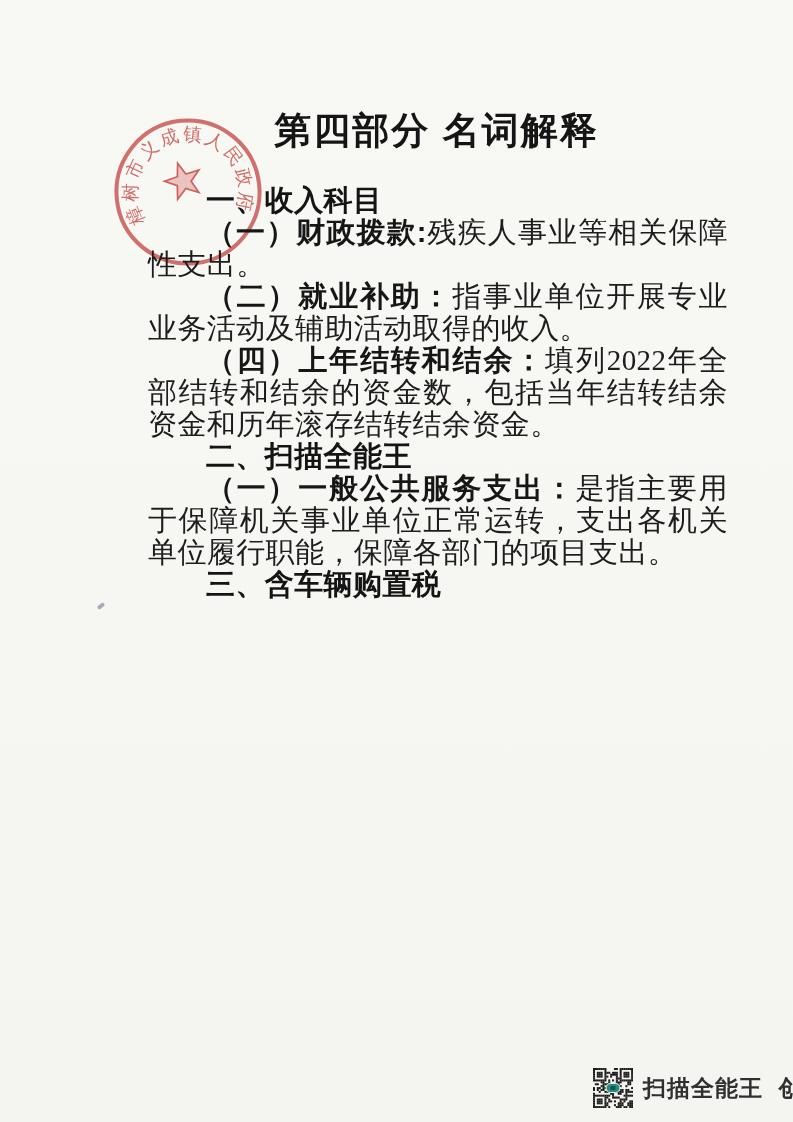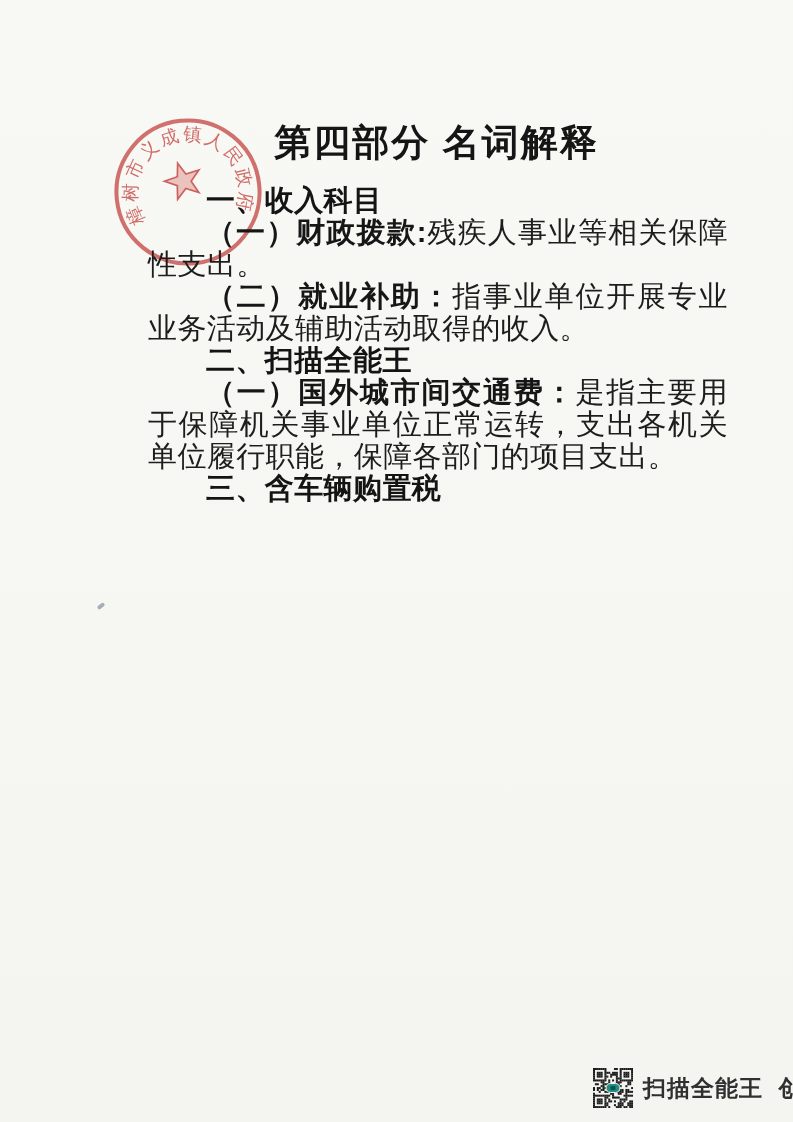--- a/index.html
+++ b/index.html
@@ -7,21 +7,21 @@
     position: relative;
     width: 793px;
     height: 1122px;
     overflow: hidden;
     background: linear-gradient(180deg, #f8f8f5 0%, #f6f6f3 55%, #f4f4f1 100%);
     font-family: "Liberation Serif", serif;
     color: #1f1f1f;
   }
   .doc-title {
     position: absolute;
-    top: 118px;
+    top: 106px;
     left: 80px;
     width: 713px;
     margin: 0;
     text-align: center;
     font-family: "Liberation Sans", sans-serif;
     font-size: 37px;
     font-weight: 700;
     letter-spacing: 2px;
     color: #151515;
   }
@@ -103,23 +103,24 @@
     <polygon points="65,41 69,52.5 81.2,52.7 71.5,60.1 75,71.8 65,64.8 55,71.8 58.5,60.1 48.8,52.7 61,52.5" transform="rotate(-12 65 58)" fill="#d96a66" fill-opacity="0.45" stroke="#c9423e" stroke-width="1.5"></polygon>
   </svg>
 
   <h1 class="doc-title">第四部分 名词解释</h1>
 
   <div class="content">
 
     <p class="sec-heading">一、收入科目</p>
     <p class="para"><span class="term">（一）财政拨款:</span><span>残疾人事业等相关保障性支出。</span></p>
     <p class="para"><span class="term">（二）就业补助：</span><span>指事业单位开展专业业务活动及辅助活动取得的收入。</span></p>
+    <p class="para"><span class="term">（四）上年结转和结余：</span><span>填列2022年全部结转和结余的资金数，包括当年结转结余资金和历年滚存结转结余资金。</span></p>
 
     <p class="sec-heading">二、扫描全能王</p>
-    <p class="para"><span class="term">（一）国外城市间交通费：</span><span>是指主要用于保障机关事业单位正常运转，支出各机关单位履行职能，保障各部门的项目支出。</span></p>
+    <p class="para"><span class="term">（一）一般公共服务支出：</span><span>是指主要用于保障机关事业单位正常运转，支出各机关单位履行职能，保障各部门的项目支出。</span></p>
 
     <p class="sec-heading">三、含车辆购置税</p>
 
   </div>
 
   <div class="speck"></div>
 
   <div class="watermark">
     <svg id="qr-svg" class="qr-box" viewBox="0 0 40 40">
         <rect x="0.00" y="0.00" width="2.02" height="2.02" fill="#1c1c1c"></rect>

